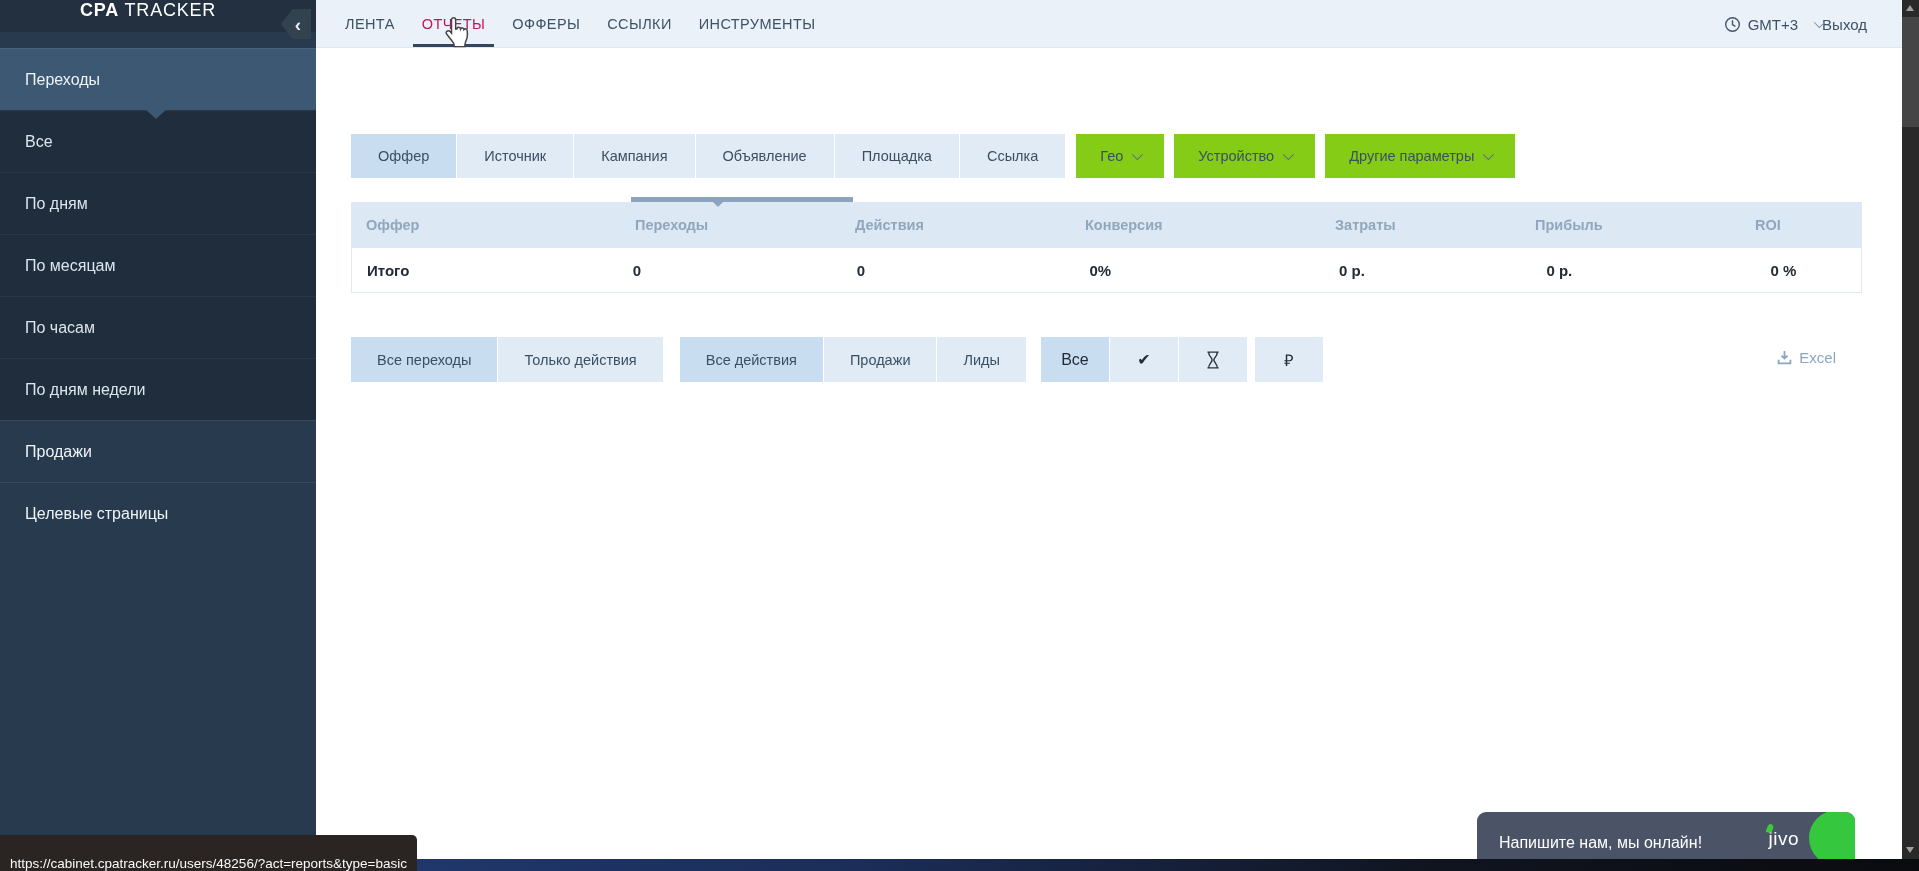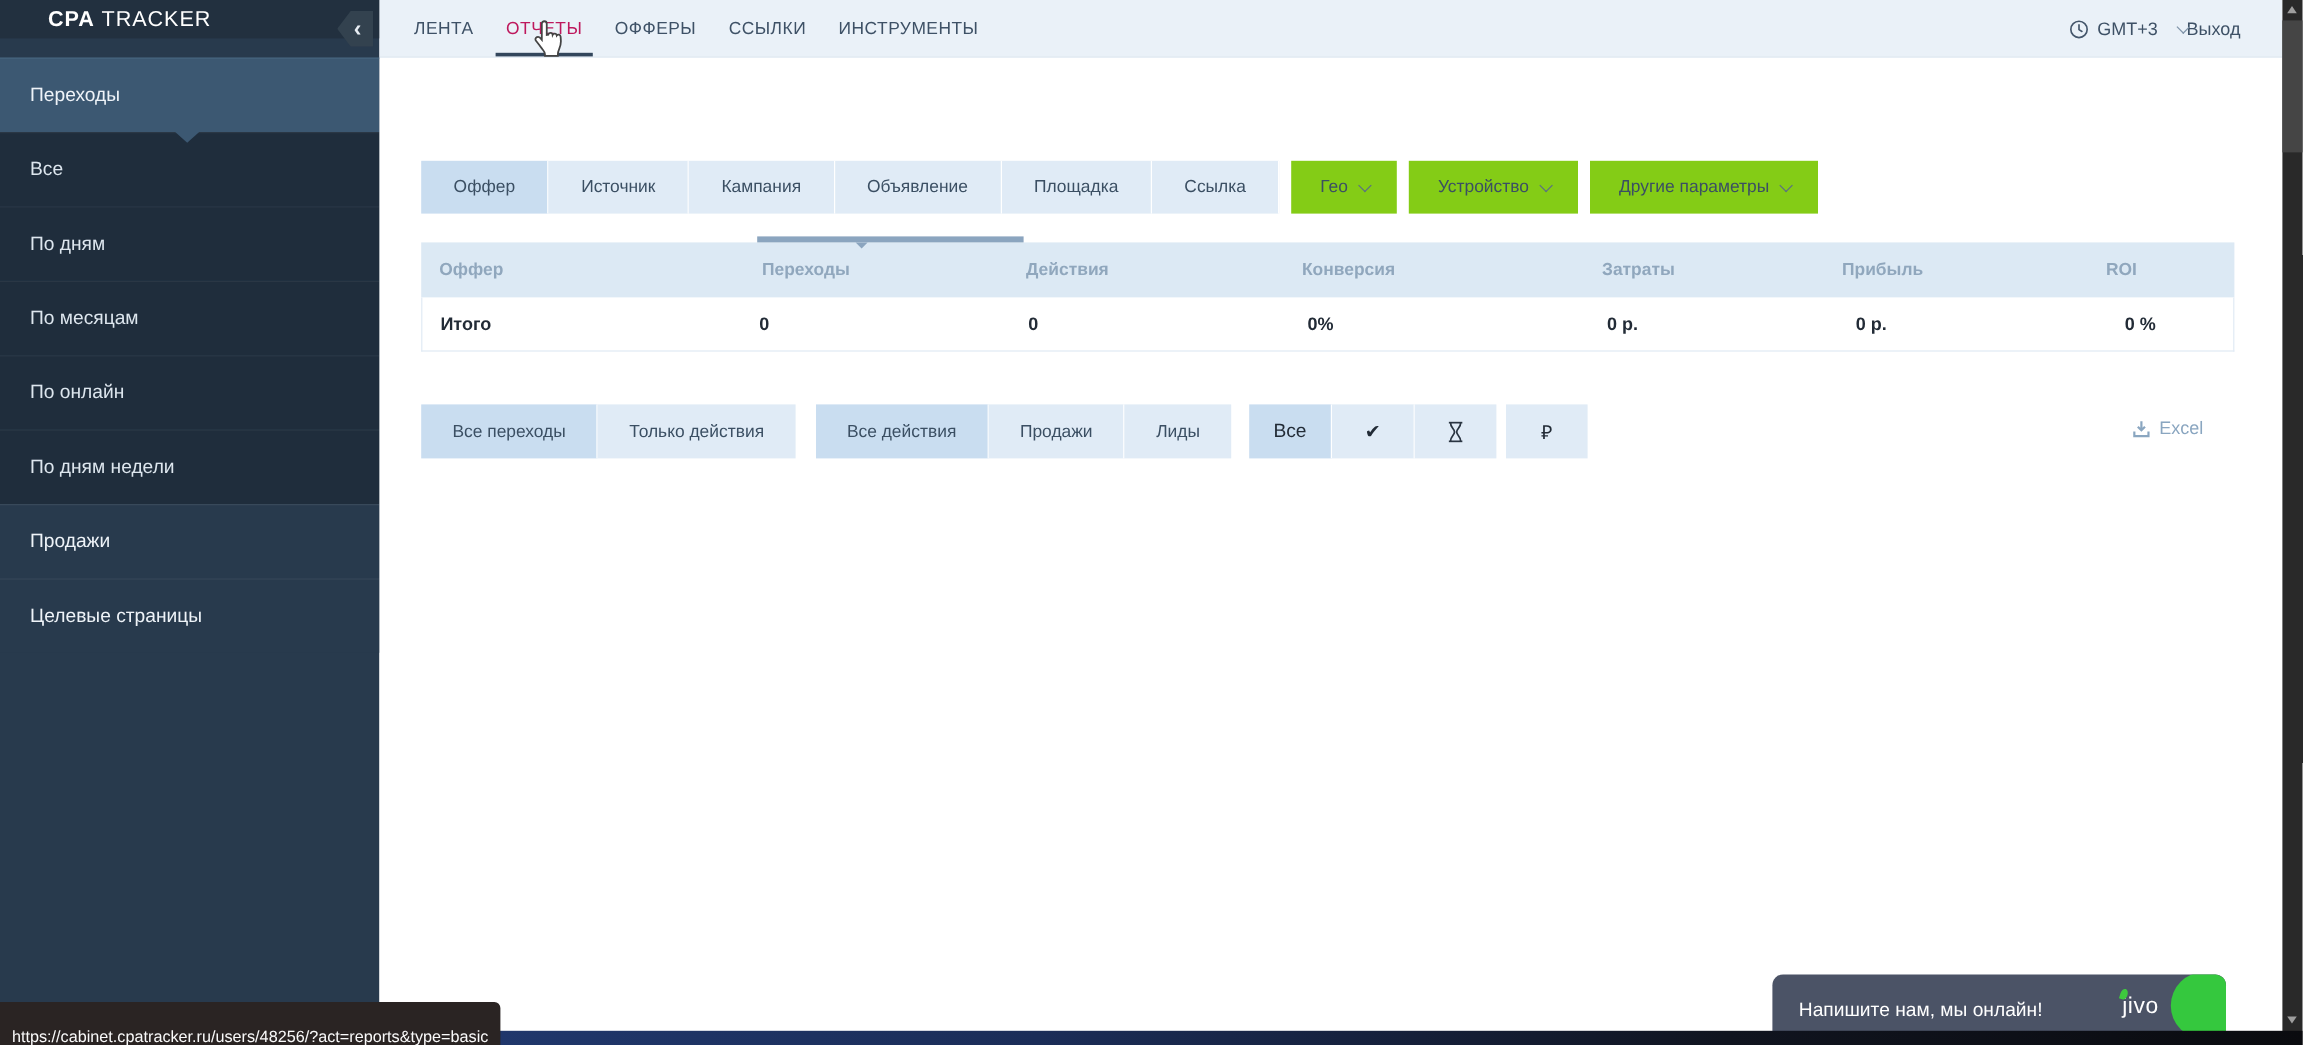--- a/index.html
+++ b/index.html
@@ -1,21 +1,21 @@
 <!DOCTYPE html>
 <html><head>
 <meta charset="utf-8">
 <style>
   html,body{margin:0;padding:0;}
   body{width:1919px;height:871px;overflow:hidden;font-family:"Liberation Sans",sans-serif;background:#fff;}
   .page{position:relative;width:1919px;height:871px;background:#fff;overflow:hidden;}
 
   
   .sidebar{position:absolute;left:0;top:0;width:316px;height:871px;background:#283a4d;z-index:2;}
-  .logo-bar{position:relative;height:32px;background:#22303f;display:flex;align-items:center;padding-left:40px;box-sizing:border-box;}
+  .logo-bar{position:relative;height:32px;background:#22303f;display:flex;padding-left:80px;box-sizing:border-box;}
   .logo{color:#fff;font-size:18px;letter-spacing:.8px;white-space:nowrap;}
   .logo b{font-weight:bold;}
   .collapse-btn{position:absolute;left:281px;top:9px;width:30px;height:30px;background:#33424f;
     clip-path:polygon(38% 0,100% 0,100% 100%,38% 100%,0 50%);
     display:flex;align-items:center;justify-content:center;cursor:pointer;}
   .collapse-btn .chev-left{color:#e8eef4;font-size:19px;line-height:1;margin-left:4px;font-weight:bold;}
   .side-menu{position:absolute;top:48px;left:0;width:316px;}
   .sitem{height:62px;line-height:62px;padding-left:25px;font-size:16px;color:#eef3f8;cursor:pointer;box-sizing:border-box;}
   .sitem.parent{background:#283a4d;border-top:1px solid rgba(255,255,255,.08);}
   .sitem.sub{background:#1f2d3c;border-top:1px solid rgba(255,255,255,.05);color:#dde6ee;}
@@ -102,21 +102,21 @@
       </div>
     </div>
     <div class="side-menu">
       <div class="sitem parent active">
         <span>Переходы</span>
         <span class="notch"></span>
       </div>
       <div class="sitem sub"><span>Все</span></div>
       <div class="sitem sub"><span>По дням</span></div>
       <div class="sitem sub"><span>По месяцам</span></div>
-      <div class="sitem sub"><span>По онлайн</span></div>
+      <div class="sitem sub"><span>По часам</span></div>
       <div class="sitem sub"><span>По дням недели</span></div>
       <div class="sitem parent"><span>Продажи</span></div>
       <div class="sitem parent"><span>Целевые страницы</span></div>
     </div>
   </div>
 
   <div class="header">
     <div class="main-nav">
       <div class="nav-item">
           <span>ЛЕНТА</span>

